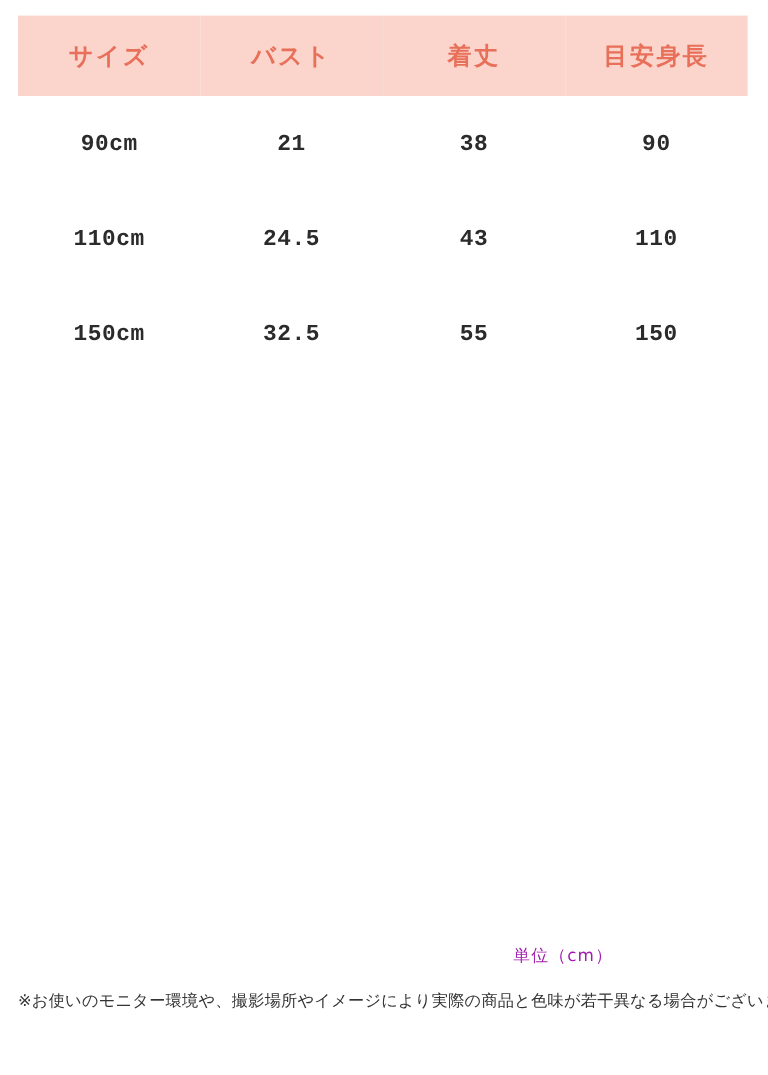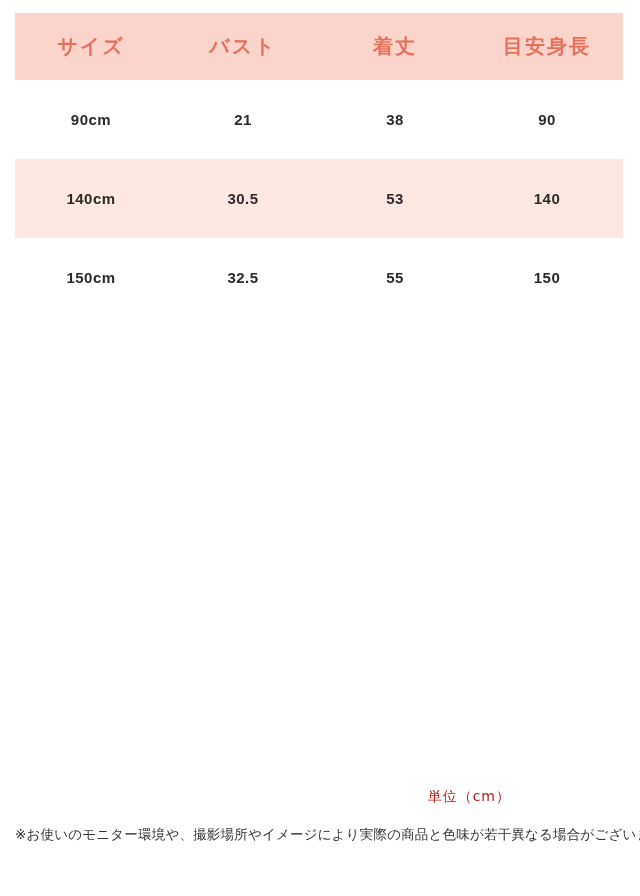--- a/index.html
+++ b/index.html
@@ -60,35 +60,35 @@
     font-family: "DejaVu Sans", "Liberation Sans", sans-serif;
   }
 
   
   .body-row {
     height: 79px;
   }
   .body-row td {
     height: 79px;
     color: #2b2b2b;
-    font-size: 15px;
+    font-size: 19px;
     font-weight: 600;
     letter-spacing: 0.5px;
-    font-family: Liberation Sans, sans-serif;
+    font-family: Liberation Mono, monospace;
   }
   .body-row.odd  { background: #ffffff; }
   .body-row.even { background: #fde7e1; }
 
   
   .unit-note {
     position: absolute;
     right: 17px;
     top: 788px;
     font-size: 14px;
-    color: #b91c1c;
+    color: #a21caf;
     letter-spacing: 1px;
     font-family: "DejaVu Sans", "Liberation Sans", sans-serif;
     white-space: nowrap;
   }
 
   
   .footnotes {
     position: absolute;
     left: 15px;
     top: 820px;
@@ -123,25 +123,25 @@
         <th>目安身長</th>
       </tr>
     </thead>
     <tbody>
       <tr class="body-row odd">
         <td>90cm</td>
         <td>21</td>
         <td>38</td>
         <td>90</td>
       </tr>
-      <tr class="body-row even">
-        <td>140cm</td>
-        <td>30.5</td>
-        <td>53</td>
-        <td>140</td>
+      <tr class="body-row odd">
+        <td>110cm</td>
+        <td>24.5</td>
+        <td>43</td>
+        <td>110</td>
       </tr>
       <tr class="body-row odd">
         <td>150cm</td>
         <td>32.5</td>
         <td>55</td>
         <td>150</td>
       </tr>
     </tbody>
   </table>
 

